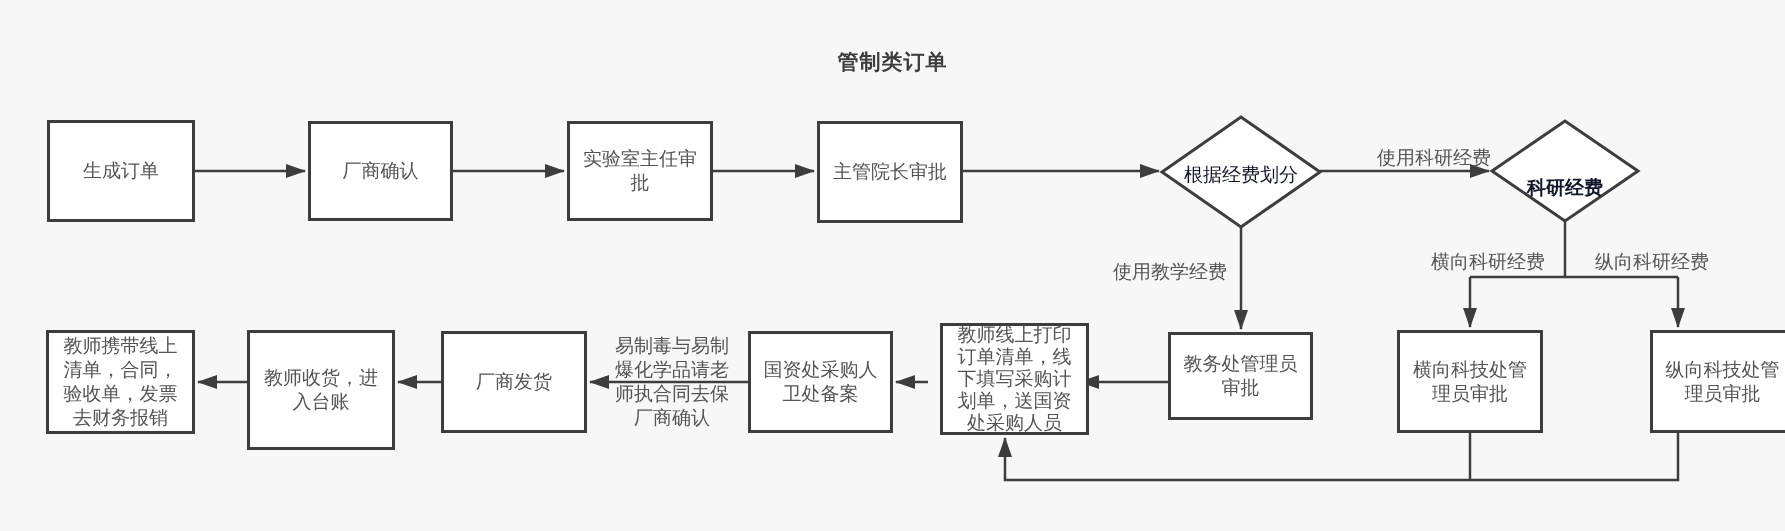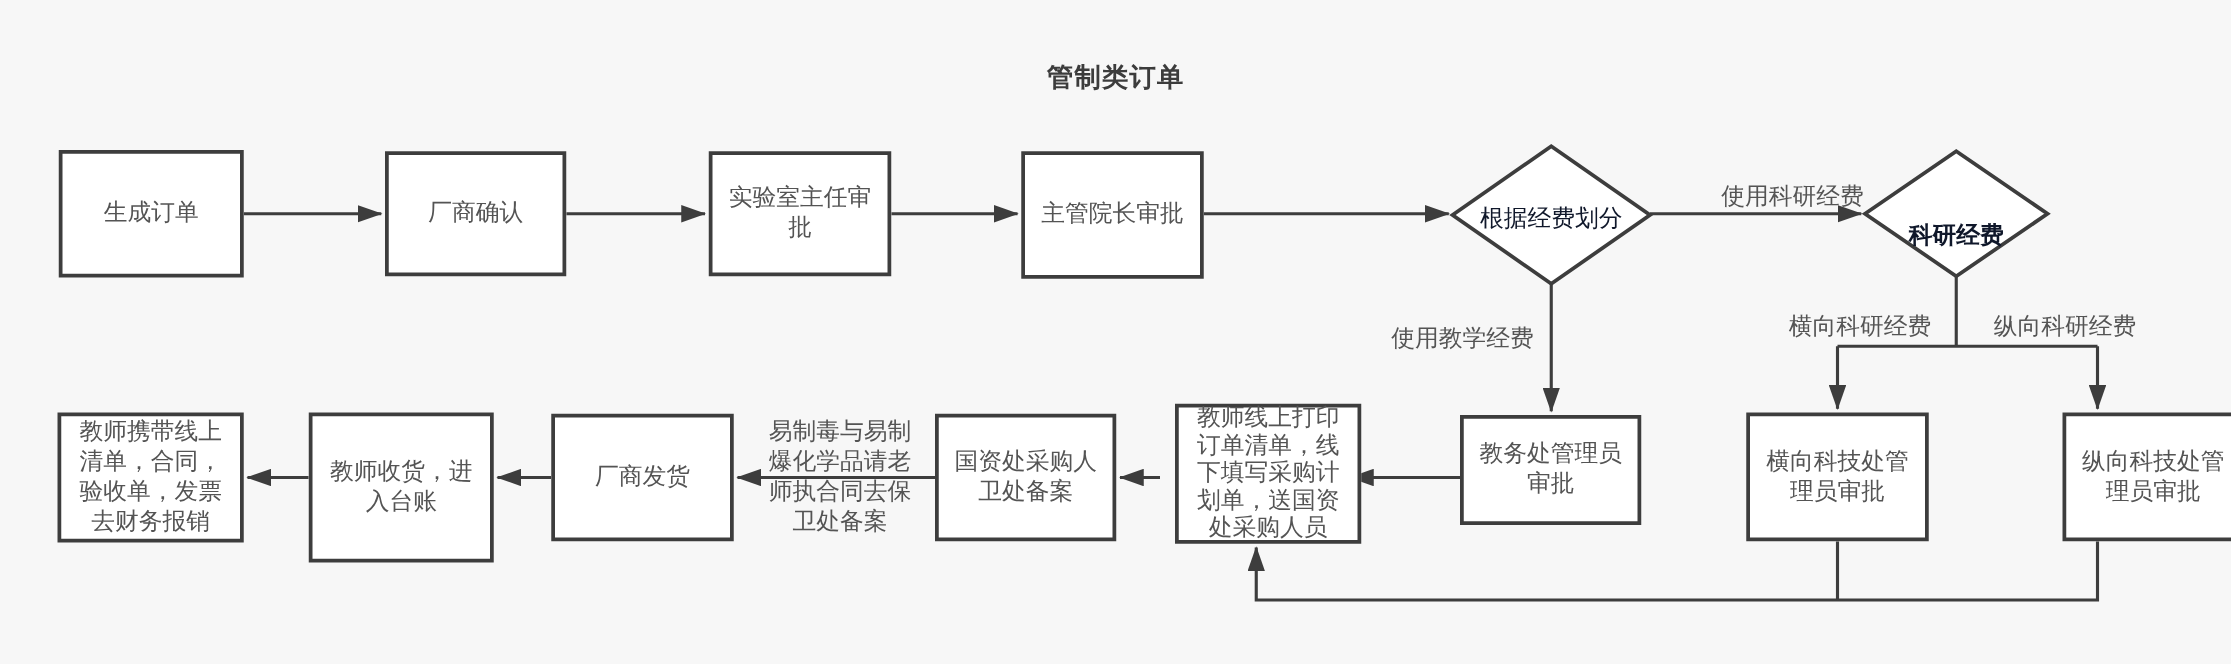--- a/index.html
+++ b/index.html
@@ -126,15 +126,15 @@
 验收单，发票
 去财务报销</div>
 
   <div class="elabel" style="left:1371px; top:146px; width:120px;text-align:right;">使用科研经费</div>
   <div class="elabel" style="left:1110px; top:260px; width:120px;">使用教学经费</div>
   <div class="elabel" style="left:1428px; top:250px; width:120px;">横向科研经费</div>
   <div class="elabel" style="left:1592px; top:250px; width:120px;">纵向科研经费</div>
   <div class="elabel" style="left:612px; top:334px; width:120px;">易制毒与易制
 爆化学品请老
 师执合同去保
-卫处备案</div>
+厂商确认</div>
 
 </div>
 
 </body></html>

